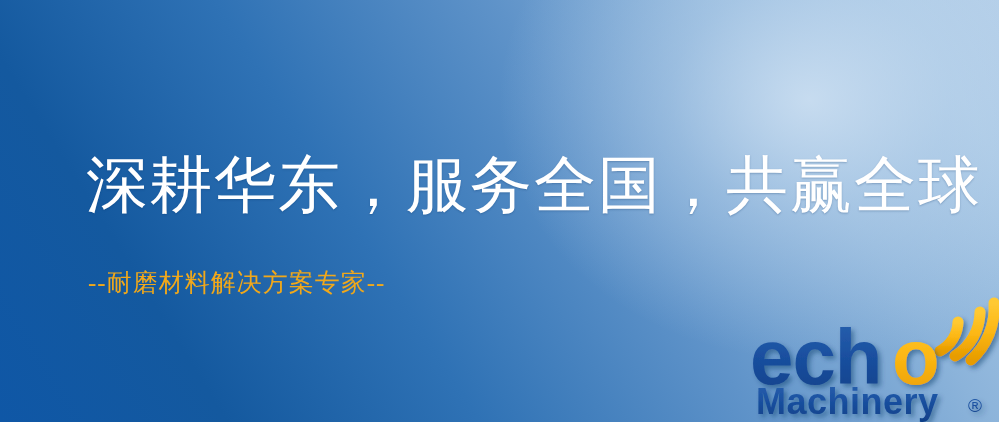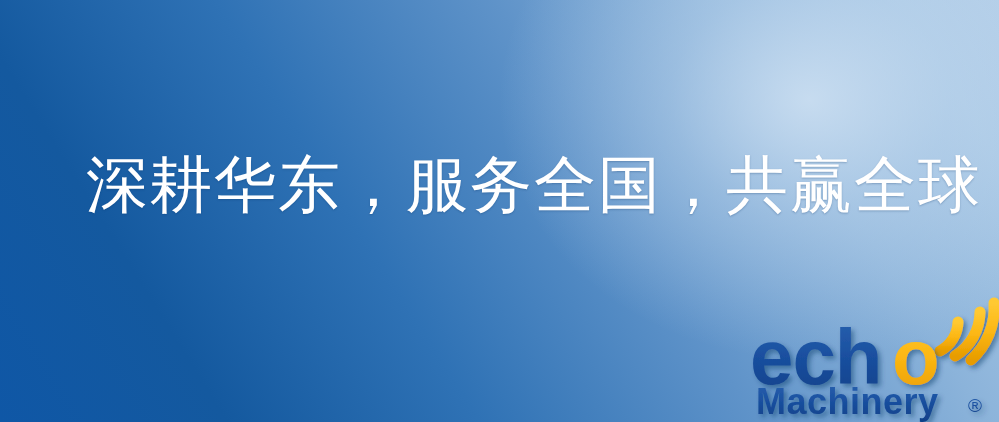--- a/index.html
+++ b/index.html
@@ -91,20 +91,21 @@
     height: 134px;
   }
 </style>
 </head>
 <body>
 
 <div id="banner">
 
   <h1 class="headline">深耕华东，服务全国，共赢全球</h1>
 
+  <p class="subheadline">--耐磨材料解决方案专家--</p>
 
   <div id="logo">
     <svg viewBox="0 0 257 134" xmlns="http://www.w3.org/2000/svg">
       <defs>
         <filter id="dropsh" x="-30%" y="-30%" width="180%" height="180%">
           <feDropShadow dx="3" dy="3" stdDeviation="2.4" flood-color="#0d3361" flood-opacity="0.45"></feDropShadow>
         </filter>
         <linearGradient id="blueGrad" x1="0" y1="0" x2="0" y2="1">
           <stop offset="0%" stop-color="#2a62b0"></stop>
           <stop offset="48%" stop-color="#1a50a0"></stop>

